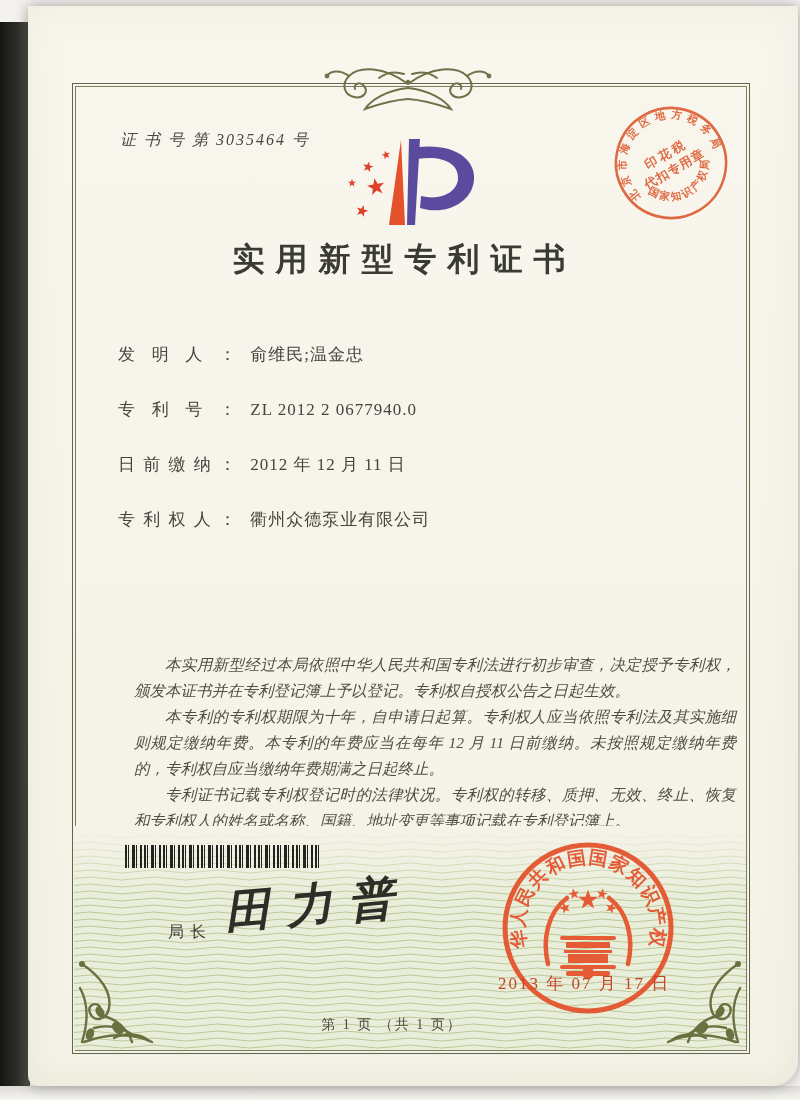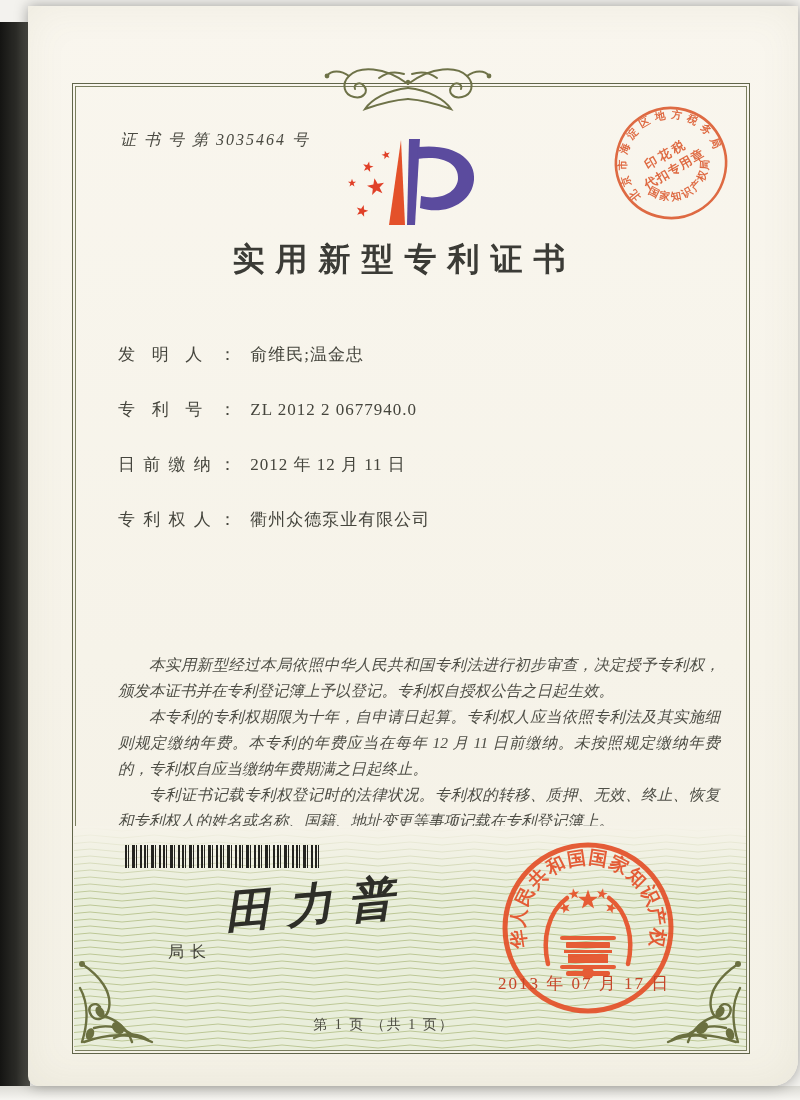--- a/index.html
+++ b/index.html
@@ -37,60 +37,60 @@
   .logo{position:absolute;left:302px;top:128px;width:156px;height:98px;}
   .doc-title{
     position:absolute;left:0;top:232px;width:742px;text-align:center;
     font-size:32px;font-weight:700;color:#3b3b36;letter-spacing:11px;text-indent:11px;
   }
   .fields{position:absolute;left:90px;top:338px;width:600px;}
   .frow{height:22px;line-height:22px;margin-bottom:33px;font-size:17px;color:#45453d;white-space:nowrap;}
   .flabel{display:inline-block;width:118px;text-align:justify;text-align-last:justify;vertical-align:top;}
   .fvalue{margin-left:10px;letter-spacing:1px;}
   .body-text{
-    position:absolute;left:90px;top:646px;width:602px;
+    position:absolute;left:106px;top:646px;width:602px;
     font-size:15.5px;line-height:26px;color:#4e4e46;text-align:justify;
     font-style:italic;
   }
   .body-text p{margin:0;text-indent:2em;}
   .band{position:absolute;left:46px;top:820px;width:672px;height:224px;overflow:hidden;}
   .band-fade{
     position:absolute;left:46px;top:820px;width:672px;height:70px;
     background:linear-gradient(180deg,#f6f3e9 0%,rgba(246,243,233,0) 100%);
   }
   .barcode{
     position:absolute;left:97px;top:839px;width:196px;height:23px;
     background:repeating-linear-gradient(90deg,
       #23231f 0 2px, rgba(0,0,0,0) 2px 3px,
       #23231f 3px 4px, rgba(0,0,0,0) 4px 7px,
       #23231f 7px 10px, rgba(0,0,0,0) 10px 11px,
       #23231f 11px 12px, rgba(0,0,0,0) 12px 15px,
       #23231f 15px 17px, rgba(0,0,0,0) 17px 19px);
   }
   .sig-title{
     position:absolute;left:140px;top:916px;
-    font-size:16px;color:#3d3d34;letter-spacing:6px;margin-top:20px;
+    font-size:16px;color:#3d3d34;letter-spacing:6px;
   }
   .sig-name{
     position:absolute;left:196px;top:868px;
     font-size:46px;font-style:italic;font-weight:600;color:#2e2e28;
     letter-spacing:16px;transform:rotate(-5deg);
   }
   .seal{position:absolute;left:474px;top:836px;width:172px;height:172px;opacity:.93;}
   .seal-date{
     position:absolute;left:470px;top:966px;width:200px;
     font-size:17px;color:#c64427;letter-spacing:2px;white-space:nowrap;
   }
   .tax-stamp{
     position:absolute;left:583px;top:97px;width:120px;height:120px;
     transform:rotate(-30deg);opacity:.9;
   }
   .footer{
     position:absolute;left:44px;top:1010px;width:624px;text-align:center;
-    font-size:14px;color:#4a4a40;letter-spacing:2px;
+    font-size:14px;color:#4a4a40;letter-spacing:2px;padding-left:8px;
   }
   .ornament-top{position:absolute;left:255px;top:52px;width:250px;height:54px;}
   .corner-fl{position:absolute;width:104px;height:100px;}
   .corner-fl.bl{left:46px;top:944px;}
   .corner-fl.br{left:614px;top:944px;transform:scaleX(-1);}
 </style>
 </head>
 <body>
 
 <div class="scan-edge-left"></div>

